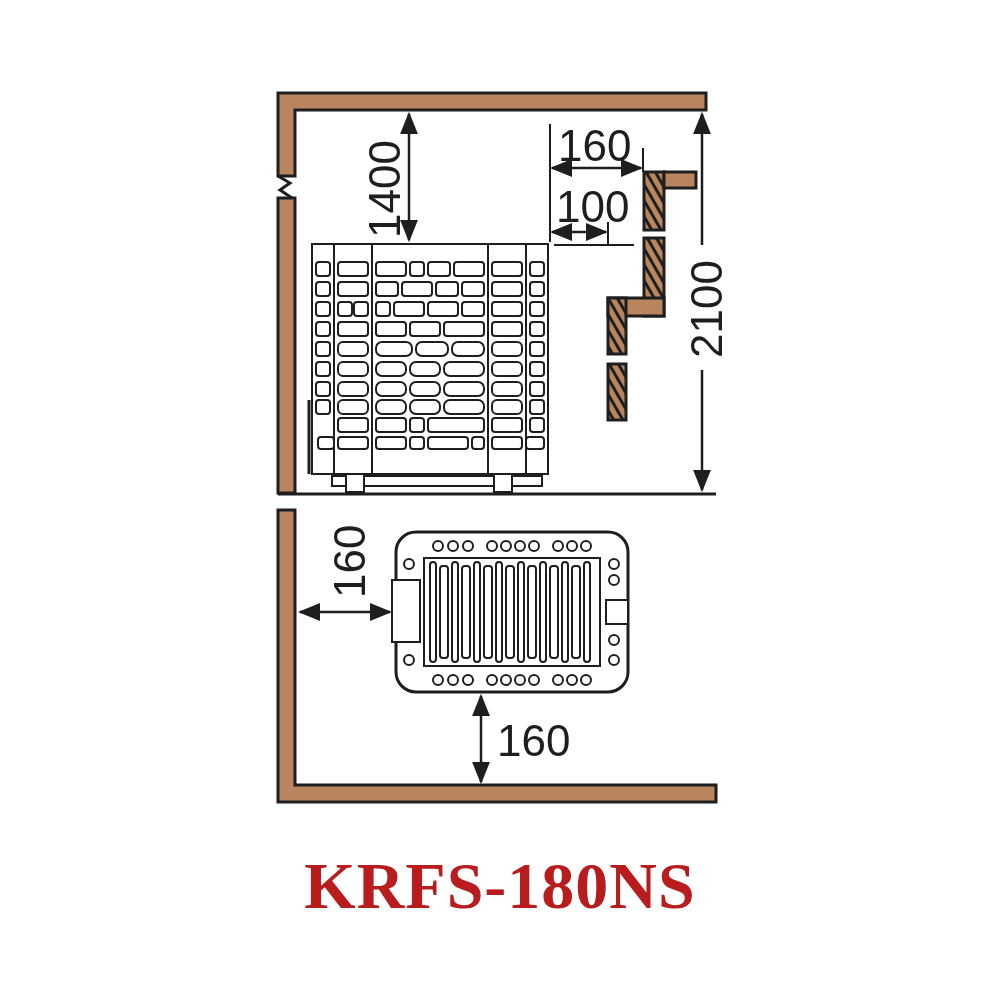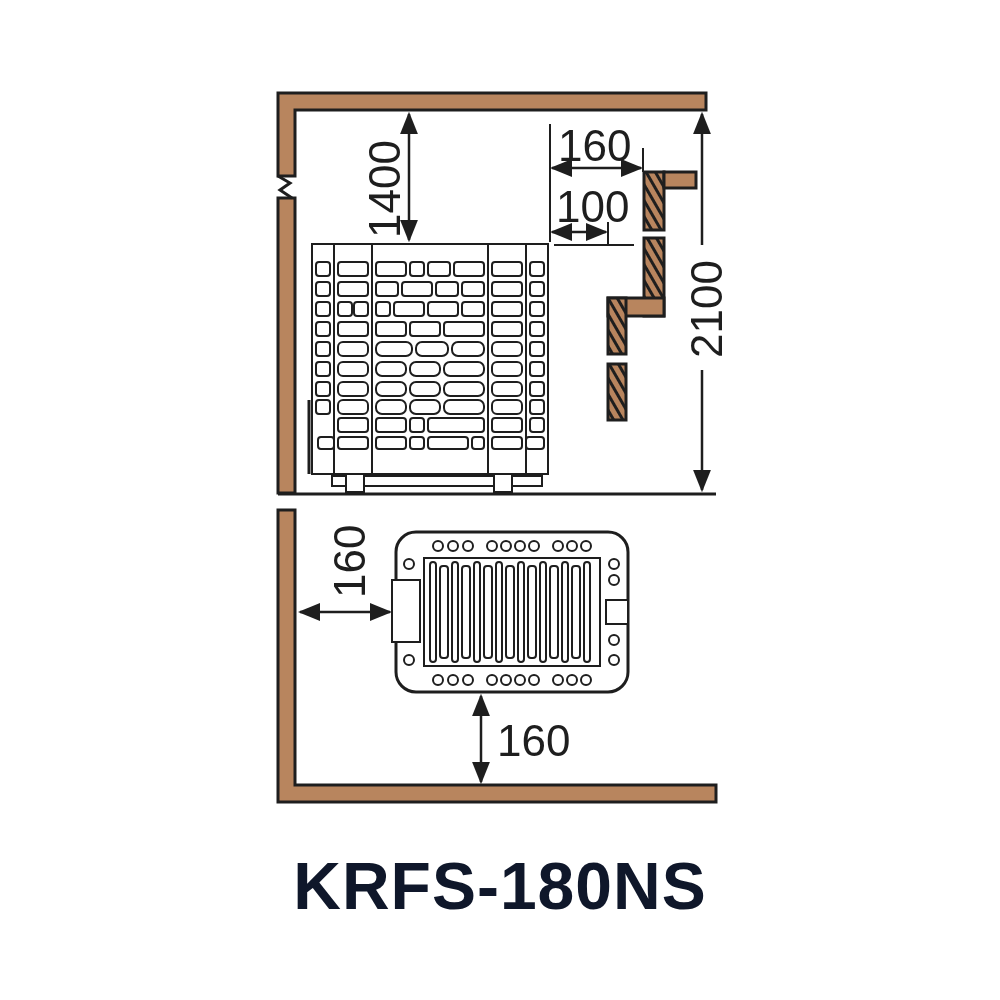--- a/index.html
+++ b/index.html
@@ -1,19 +1,19 @@
 <!DOCTYPE html>
 <html><head>
 <meta charset="utf-8">
 <style>
   html, body { margin:0; padding:0; background:#ffffff; }
   body { width:1000px; height:1000px; position:relative; overflow:hidden; font-family:"Liberation Sans", sans-serif; }
   svg { position:absolute; left:0; top:0; }
   .dim { font-family:"Liberation Sans", sans-serif; font-size:44px; fill:#1e1e1e; }
-  .model { position:absolute; left:0; width:1000px; top:848px; text-align:center; font-family:Liberation Sans, sans-serif; font-weight:bold; font-size:66px; color:#0f172a; letter-spacing:1px; }
+  .model { position:absolute; left:0; width:1000px; top:848px; text-align:center; font-family:Liberation Serif, serif; font-weight:bold; font-size:66px; color:#b91c1c; letter-spacing:1px; }
 </style>
 </head>
 <body>
 
 <svg width="1000" height="1000" viewBox="0 0 1000 1000">
   <defs>
     <marker id="arr" viewBox="0 0 10 10" refX="9" refY="5" markerWidth="9" markerHeight="9" orient="auto-start-reverse">
       <path d="M0,1 L10,5 L0,9 z" fill="#1e1e1e"></path>
     </marker>
     <pattern id="hatch" width="8" height="8" patternUnits="userSpaceOnUse" patternTransform="rotate(-30)">

